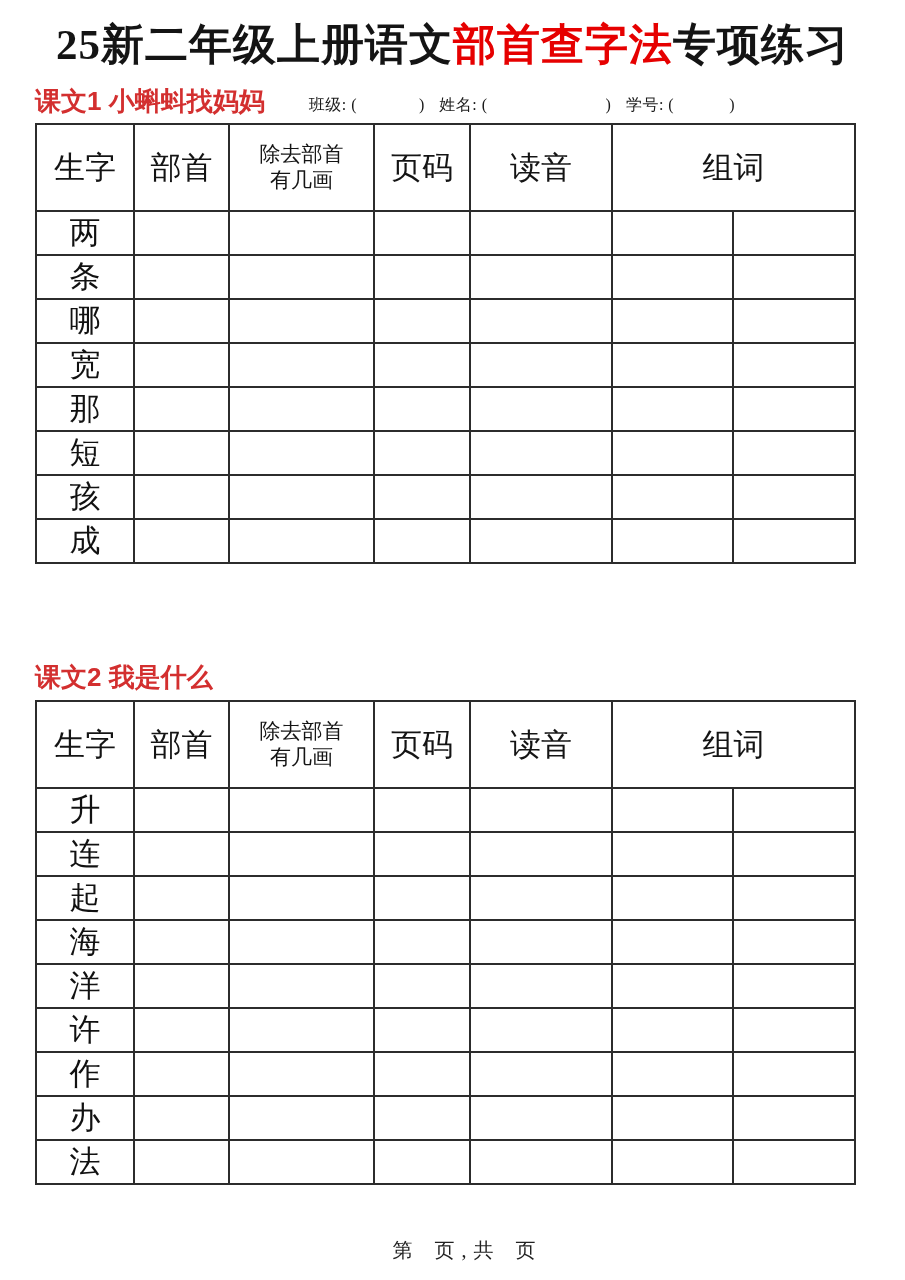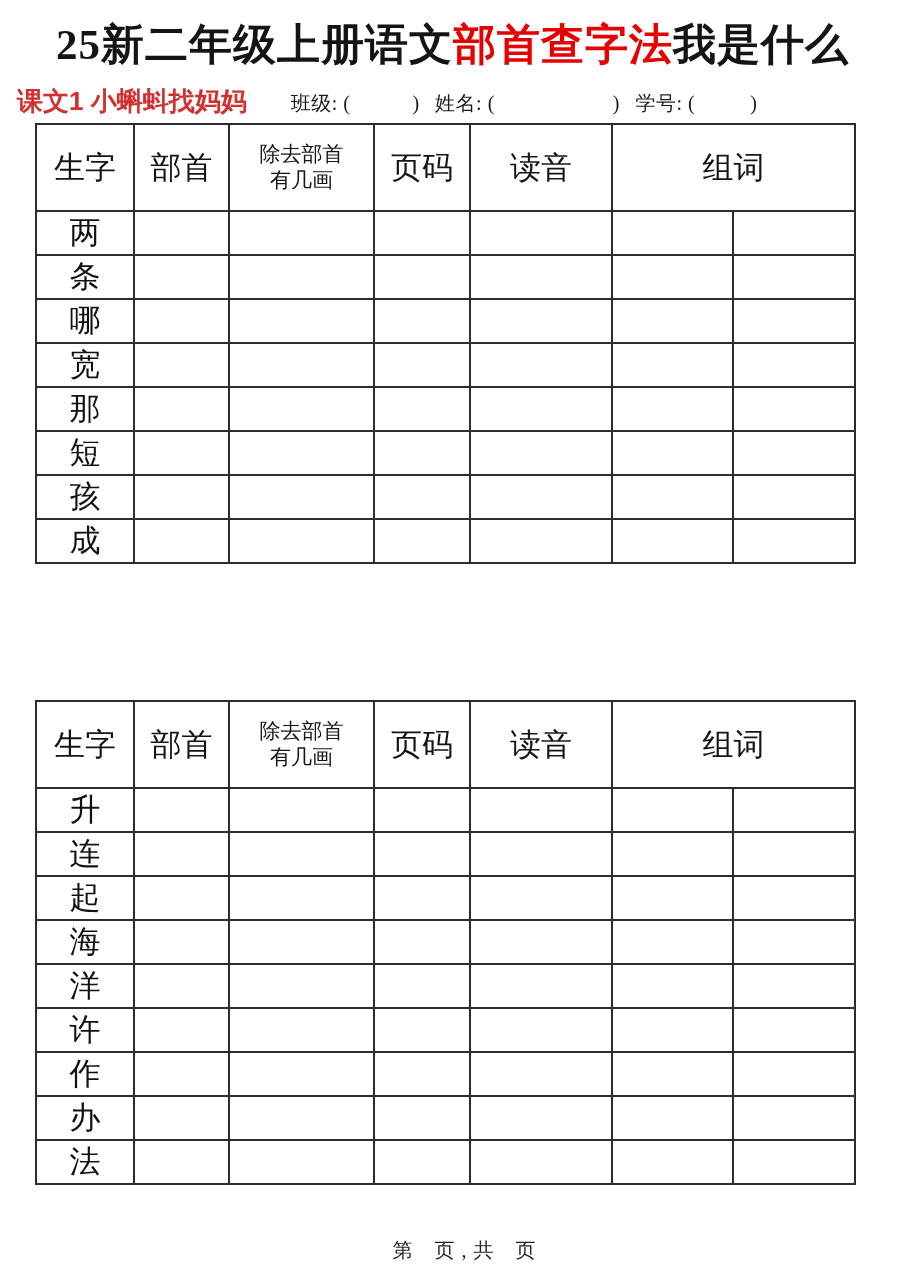--- a/index.html
+++ b/index.html
@@ -15,32 +15,32 @@
   .doc-title{
     position:absolute;top:16px;left:0;width:905px;
     text-align:center;
     font-size:43px;font-weight:700;
     letter-spacing:1px;
     white-space:nowrap;
   }
   .doc-title .hl{color:var(--title-red,#e60000);}
   
   .infoline{
-    position:absolute;top:84px;left:17px;width:840px;
+    position:absolute;top:84px;left:35px;width:840px;
     display:flex;align-items:baseline;
     white-space:nowrap;
   }
   .section-heading{
     color:var(--section-red,#d32f2f);
     font-family:"Liberation Sans","DejaVu Sans",sans-serif;
     font-weight:700;
     font-size:26px;
   }
   .infoline .section-heading{margin-right:44px;}
-  .blanks{font-size:20px;color:#1a1a1a;letter-spacing:0.5px;}
+  .blanks{font-size:16px;color:#1a1a1a;letter-spacing:0.5px;}
   .blanks .field{margin-right:10px;}
   .gap{display:inline-block;}
   .g1{width:62px;} .g2{width:118px;} .g3{width:55px;}
   
   .heading2{
     position:absolute;top:660px;left:35px;
   }
   
   table.sheet{
     position:absolute;left:35px;
@@ -77,21 +77,21 @@
     color:#222222;
     letter-spacing:1px;
   }
 </style>
 </head>
 <body>
 
 <div id="page">
 
   <div class="doc-title">
-    <span>25新二年级上册语文</span><span class="hl">部首查字法</span><span>我是什么</span>
+    <span>25新二年级上册语文</span><span class="hl">部首查字法</span><span>专项练习</span>
   </div>
 
   <div class="infoline">
     <span class="section-heading">课文1  小蝌蚪找妈妈</span>
     <span class="blanks">
       <span class="field"><span>班级:</span>
         <span>(</span><span class="gap g1"></span><span>)</span></span>
       <span class="field"><span>姓名:</span>
         <span>(</span><span class="gap g2"></span><span>)</span></span>
       <span class="field"><span>学号:</span>
@@ -189,20 +189,21 @@
           <td></td>
           <td></td>
           <td></td>
           <td></td>
           <td></td>
           <td></td>
         </tr>
       </tbody>
   </table>
 
+  <div class="heading2 section-heading">课文2  我是什么</div>
 
   <table class="sheet" id="table-2">
     <colgroup>
       <col class="c1">
         <col class="c2">
         <col class="c3">
         <col class="c4">
         <col class="c5">
         <col class="c6">
         <col class="c7">

